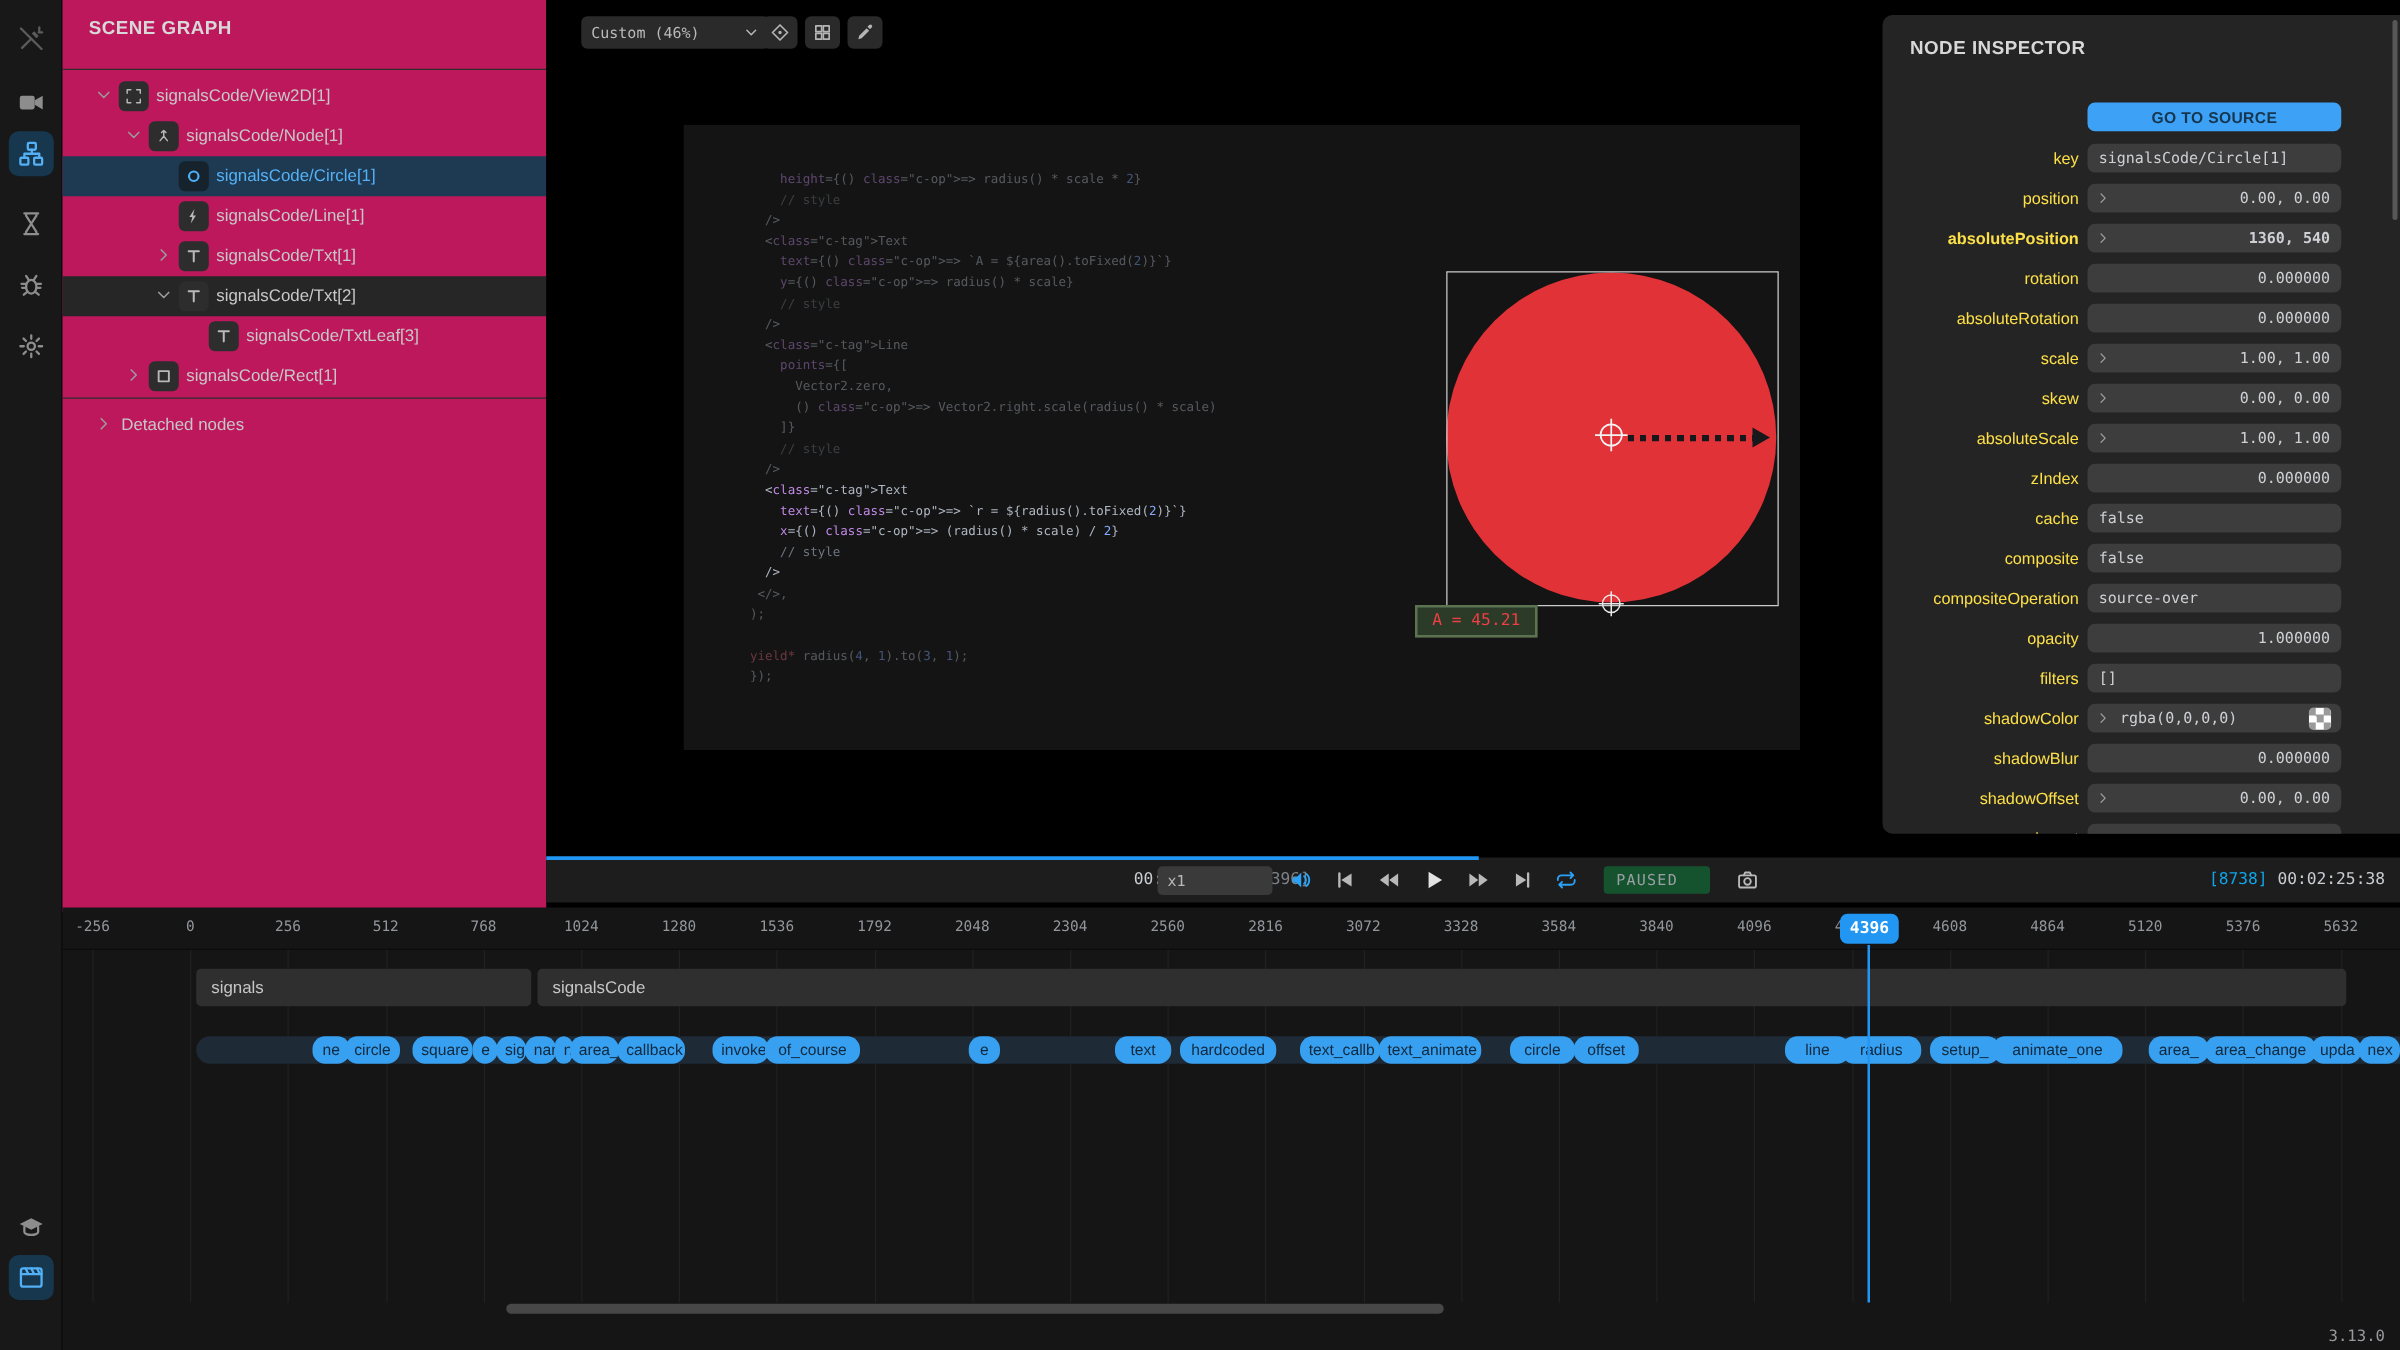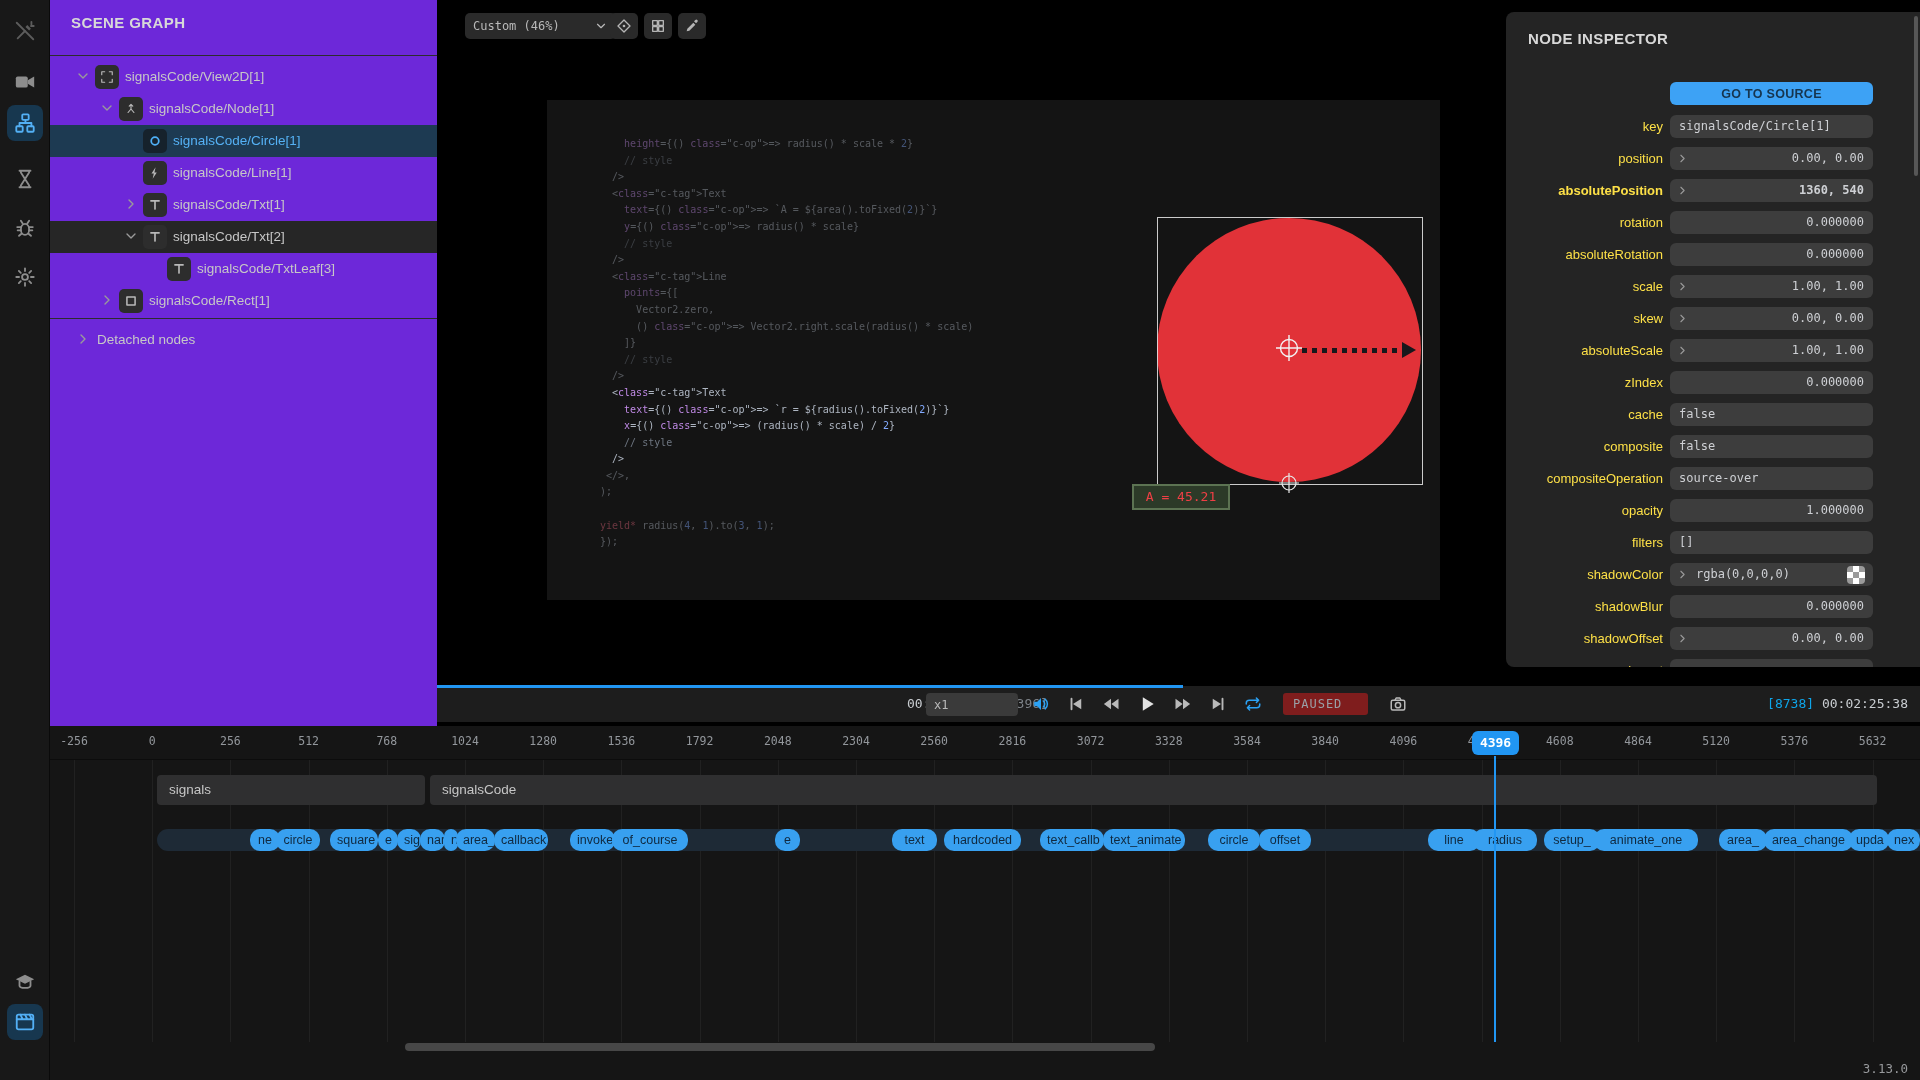--- a/index.html
+++ b/index.html
@@ -11,21 +11,21 @@
   .ic .f{fill:currentColor;stroke:none;}
 
   
   #rail{left:0;top:0;width:49px;height:1080px;background:#181818;border-right:1px solid #0a0a0a;}
   .rail-btn{position:absolute;left:7px;width:36px;height:36px;border-radius:8px;
             display:flex;align-items:center;justify-content:center;color:#8d8d8d;}
   .rail-btn.sel{background:#17374f;color:#53b0f5;}
   .rail-btn.dim{color:#5c5c5c;}
 
   
-  #scene-panel{left:50px;top:0;width:387px;height:730px;background:#6d28d9;}
+  #scene-panel{left:50px;top:0;width:387px;height:730px;background:#be185d;}
   #sg-title{left:21px;top:14px;font-size:15px;font-weight:bold;letter-spacing:.4px;color:#d8d8d8;}
   .divider{position:absolute;left:0;right:0;height:1px;background:#2d2d2d;}
   .tree-row{position:absolute;left:0;right:0;height:32px;}
   .tree-row.selected{background:#1d3a52;}
   .tree-row.selected .tree-label{color:#55b1f5;}
   .tree-row.hover{background:#262626;}
   .tree-chev{position:absolute;top:7px;width:18px;height:18px;color:#9a9a9a;}
   .tree-chip{position:absolute;top:4px;width:24px;height:24px;border-radius:5px;background:#2d2d2d;
              display:flex;align-items:center;justify-content:center;color:#b9b9b9;}
   .tree-chip.blue{background:#16222c;color:#4fb0f7;}
@@ -75,21 +75,21 @@
   #cur-time .dim2{color:#7d8288;}
   #end-time{right:12px;top:0;height:36px;line-height:36px;font-size:13px;color:#c9cdd1;text-align:right;}
   #end-time .dim2{color:#0ea5e9;}
   #speed-dd{left:489px;top:7px;width:92px;height:23px;background:#3a3a3a;border-radius:4px;color:#b9b9b9;
             font-family:"DejaVu Sans Mono",monospace;font-size:12px;display:flex;align-items:center;
             justify-content:space-between;padding:0 8px;box-sizing:border-box;}
   #controls{left:595px;top:0;height:36px;display:flex;align-items:center;gap:17px;}
   .ctl{color:#b9b9b9;display:flex;align-items:center;justify-content:center;}
   .ctl.accent{color:#2ba2f5;}
   .ctl.play{color:#e2e2e2;}
-  #paused-badge{background:#7f1d1d;border-radius:3px;color:#9aa0a6;font-family:"DejaVu Sans Mono",monospace;
+  #paused-badge{background:#14532d;border-radius:3px;color:#9aa0a6;font-family:"DejaVu Sans Mono",monospace;
                 font-size:12px;letter-spacing:1px;padding:4px 26px 4px 10px;margin:0 4px;}
 
   
   #timeline{left:50px;top:726px;width:1870px;height:354px;background:#151515;}
   .tick-label{position:absolute;top:8px;width:60px;margin-left:-30px;text-align:center;
               font-family:"DejaVu Sans Mono",monospace;font-size:11.5px;color:#93979c;}
   .gridline{position:absolute;top:34px;width:1px;height:282px;background:#212121;}
   #ruler-border{left:0;top:33px;width:1870px;height:1px;background:#0c0c0c;}
   .scene-box{position:absolute;top:49px;height:30px;background:#2f2f30;border-radius:4px;
              color:#c6c6c6;font-size:13.5px;line-height:30px;padding-left:12px;box-sizing:border-box;

